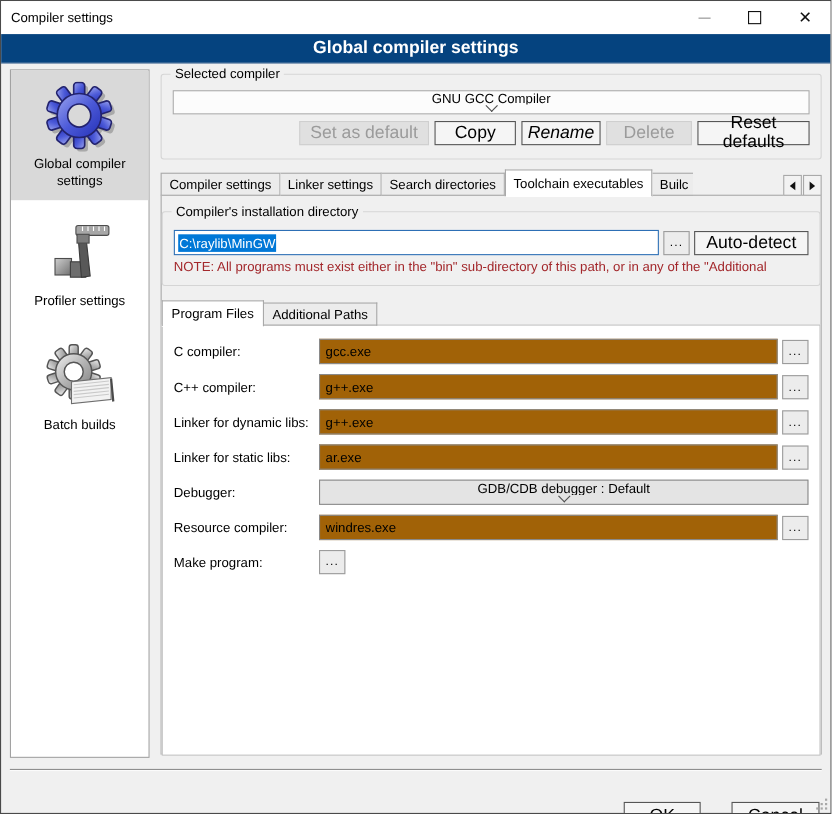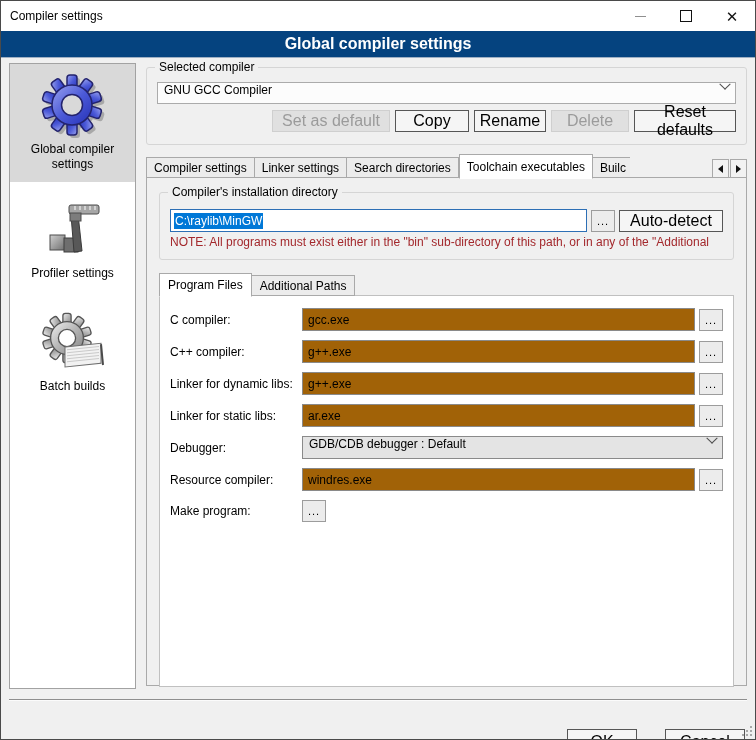--- a/index.html
+++ b/index.html
@@ -47,36 +47,36 @@
     position:relative; border:1px solid #d5d5d5; border-radius:3px;
     margin-top:10px; padding-top:12px;
   }
   .groupbox > .legend {
     position:absolute; top:-8px; left:8px; background:#f0f0f0; padding:0 4px;
     font-size:12px; color:#000;
   }
   .gb-compiler { height:78px; }
   .combo {
     height:22px; background:#fcfcfc; border:1px solid #ababab;
-    display:flex; padding:0 6px; position:relative;
+    display:flex; align-items:center; padding:0 6px; position:relative;flex-direction:column;
   }
   .combo .combo-text { flex:1; overflow:hidden; white-space:nowrap; }
   .chevron {
     width:8px; height:8px; border-right:1.4px solid #4e4e4e; border-bottom:1.4px solid #4e4e4e;
     transform:rotate(45deg) translate(-2px,-2px); display:block;
   }
   .gb-compiler .combo { margin:2px 10px 0 10px; }
   .btn-row { display:flex; justify-content:flex-end; gap:5px; padding:6px 10px 0 10px; }
   .btn {
     height:22px; background:#f5f5f5; border:1px solid #565656;
     font-size:16px; font-family:"Liberation Sans",sans-serif;
     display:flex; align-items:center; justify-content:center; cursor:default;
   }
   .btn.disabled { background:#e0e0e0; border-color:#cfcfcf; color:#9b9b9b; }
-  .w-setdef{width:118px;} .w-copy{width:74px;} .w-rename{width:72px;} .w-delete{width:78px;} .w-reset{width:102px;}
+  .w-setdef{width:118px;} .w-copy{width:74px;} .w-rename{width:72px;font-style:italic;} .w-delete{width:78px;} .w-reset{width:102px;}
   
   .tabstrip { display:flex; align-items:flex-end; margin-top:8px; height:25px; position:relative; z-index:2; }
   .tab {
     height:21px; padding:0 7px; background:#ececec; border:1px solid #a9a9a9;
     border-left-width:0; display:flex; align-items:center; white-space:nowrap; cursor:default;
   }
   .tab:first-child { border-left-width:1px; }
   .tab.active {
     height:25px; background:#ffffff; border-left-width:1px; border-bottom:1px solid #ffffff;
     margin-bottom:-1px; position:relative; z-index:3;
@@ -85,21 +85,21 @@
   .tab-arrows { margin-left:auto; display:flex; }
   .arrow-btn {
     width:17px; height:19px; background:#f2f2f2; border:1px solid #a9a9a9;
     display:flex; align-items:center; justify-content:center; margin-left:1px; cursor:default;
   }
   .tri-left { width:0; height:0; border-top:4px solid transparent; border-bottom:4px solid transparent; border-right:5px solid #111; }
   .tri-right { width:0; height:0; border-top:4px solid transparent; border-bottom:4px solid transparent; border-left:5px solid #111; }
   
   .tabpanel {
     position:relative; border:1px solid #a9a9a9; background:#f0f0f0;
-    height:509px; margin-top:-1px; z-index:1; padding:0 12px;
+    height:509px; margin-top:-1px; z-index:1; padding:0 0;
   }
   .gb-dir { margin-top:14px; padding-bottom:6px; }
   .dir-row { display:flex; gap:4px; margin:4px 10px 3px 10px; align-items:center; }
   .input-focused {
     flex:1; height:23px; background:#fff; border:1px solid #2d6fb5;
     display:flex; align-items:center; padding:0 3px; overflow:hidden;
   }
   .sel-text { background:#0078d7; color:#fff; padding:1px 1px; white-space:nowrap; font-size:12px; }
   .btn-browse { width:24px; height:22px; background:#ececec; border:1px solid #9c9c9c; font-size:11px; letter-spacing:1px; }
   .btn-autodetect { width:104px; height:22px; }

